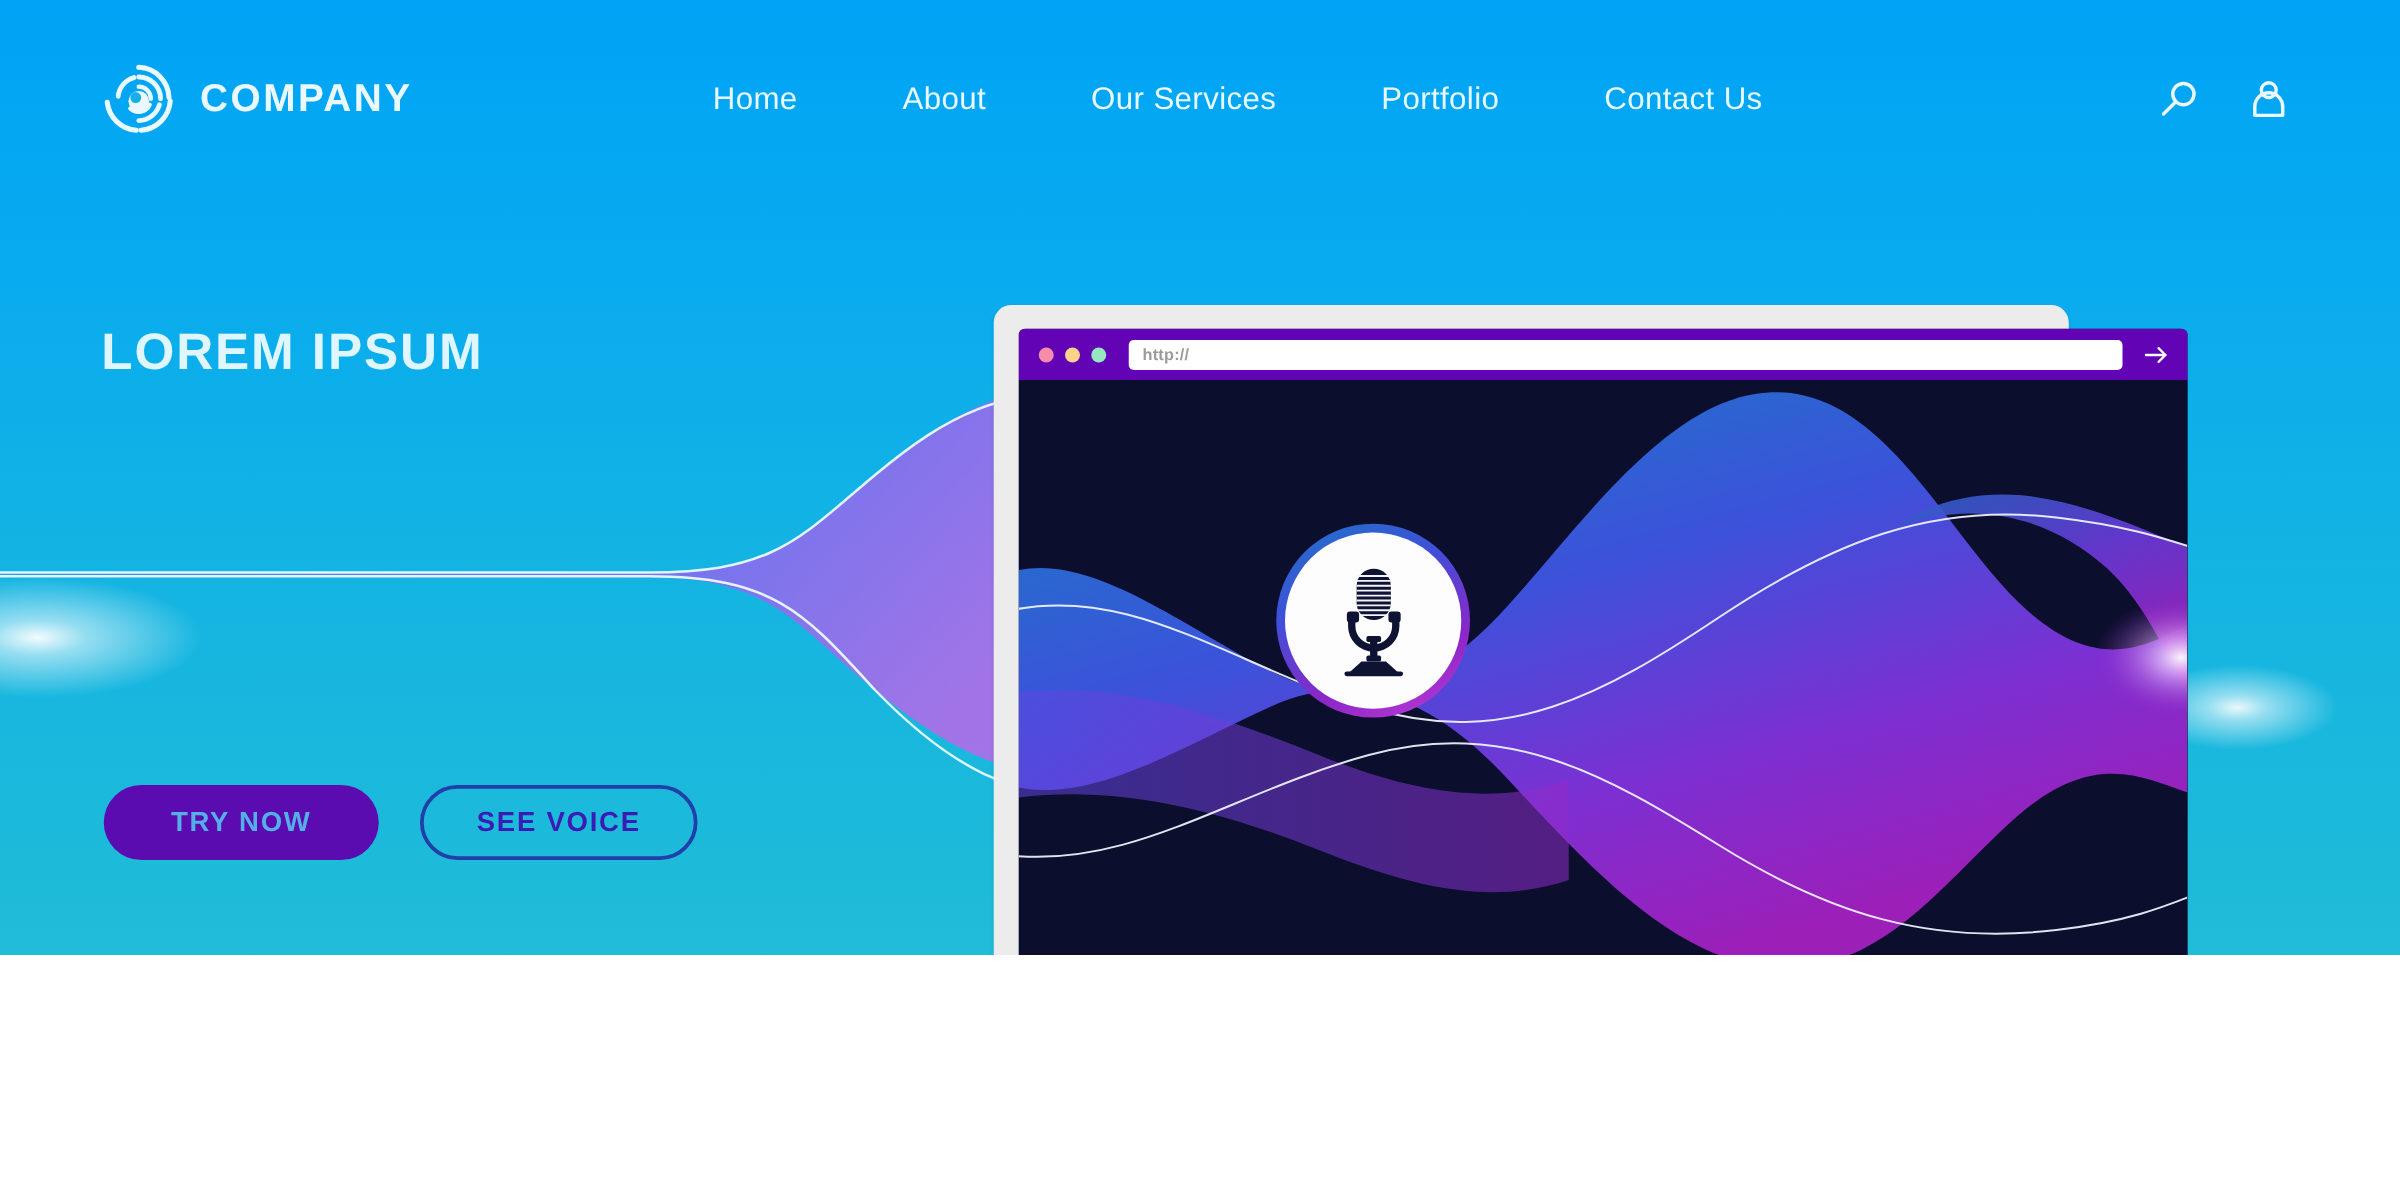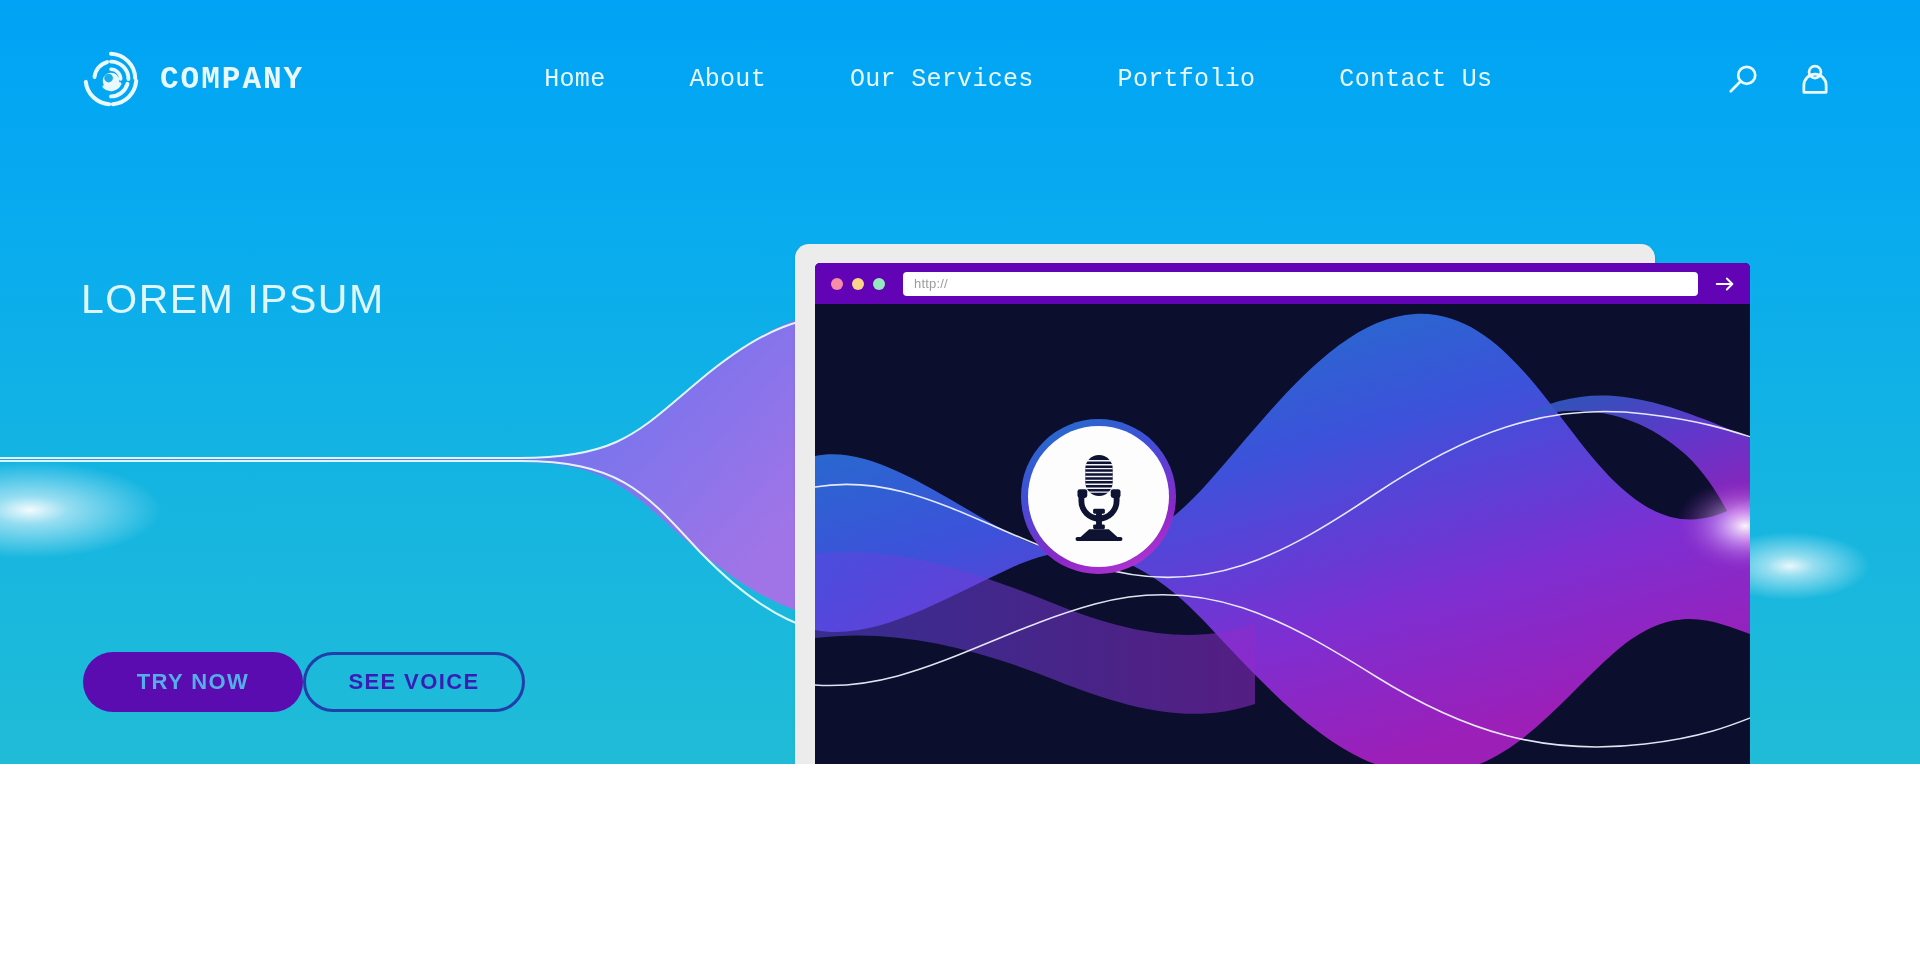--- a/index.html
+++ b/index.html
@@ -30,21 +30,20 @@
     background:radial-gradient(ellipse at center, rgba(255,255,255,0.95) 0%, rgba(255,255,255,0.55) 18%, rgba(255,255,255,0.0) 62%);
     pointer-events:none;
   }
 
   
   .navbar {
     position:absolute; left:0; top:0;
     width:1920px; height:158px;
     display:flex; align-items:center;
     padding:0 72px 0 80px;
-    font-family:Liberation Mono, monospace;
   }
   .brand { display:flex; align-items:center; gap:18px; }
   .brand-mark { width:62px; height:62px; display:block; }
   .brand-name {
     color:#eaf9ff;
     font-size:31px;
     font-weight:bold;
     letter-spacing:2.0px;
   }
 
@@ -74,31 +73,31 @@
   
   .hero-copy { position:absolute; left:81px; top:230px; }
   .headline {
     color:#ffffff;
     font-size:66px;
     font-weight:bold;
     line-height:75px;
     letter-spacing:0.5px;
   }
   .subhead {
-    margin-top:40px;
+    margin-top:22px;
     color:#dff6ff;
     font-size:41px;
-    font-weight:normal;
+    font-weight:bold;
     line-height:58px;
     letter-spacing:1.5px;
   }
 
   .cta-row {
-    position:absolute; left:83px; top:652px;
-    display:flex; align-items:center; text-align:center;
+    position:absolute; left:83px; top:628px;
+    display:flex; align-items:center; gap:33px;text-align:center;
   }
   .btn {
     display:flex; align-items:center; justify-content:center;
     height:60px;
     border-radius:30px;
     font-size:22px;
     font-weight:bold;
     letter-spacing:1.4px;
     cursor:pointer;
     white-space:nowrap;
@@ -124,20 +123,21 @@
   }
 
   
   .laptop { position:absolute; left:795px; top:244px; width:975px; }
   .laptop-lid {
     width:860px; height:560px;
     background:#ececec;
     border-radius:14px 14px 4px 4px;
     padding:19px 20px 20px 20px;
     box-shadow:0 2px 4px rgba(0,0,0,0.06);
+    font-weight:bold;
   }
   .browser {
     width:935px; height:521px;
     border-radius:5px;
     overflow:hidden;
     background:#0b0d2e;
     display:flex; flex-direction:column;
   }
   .browser-bar {
     height:41px;

